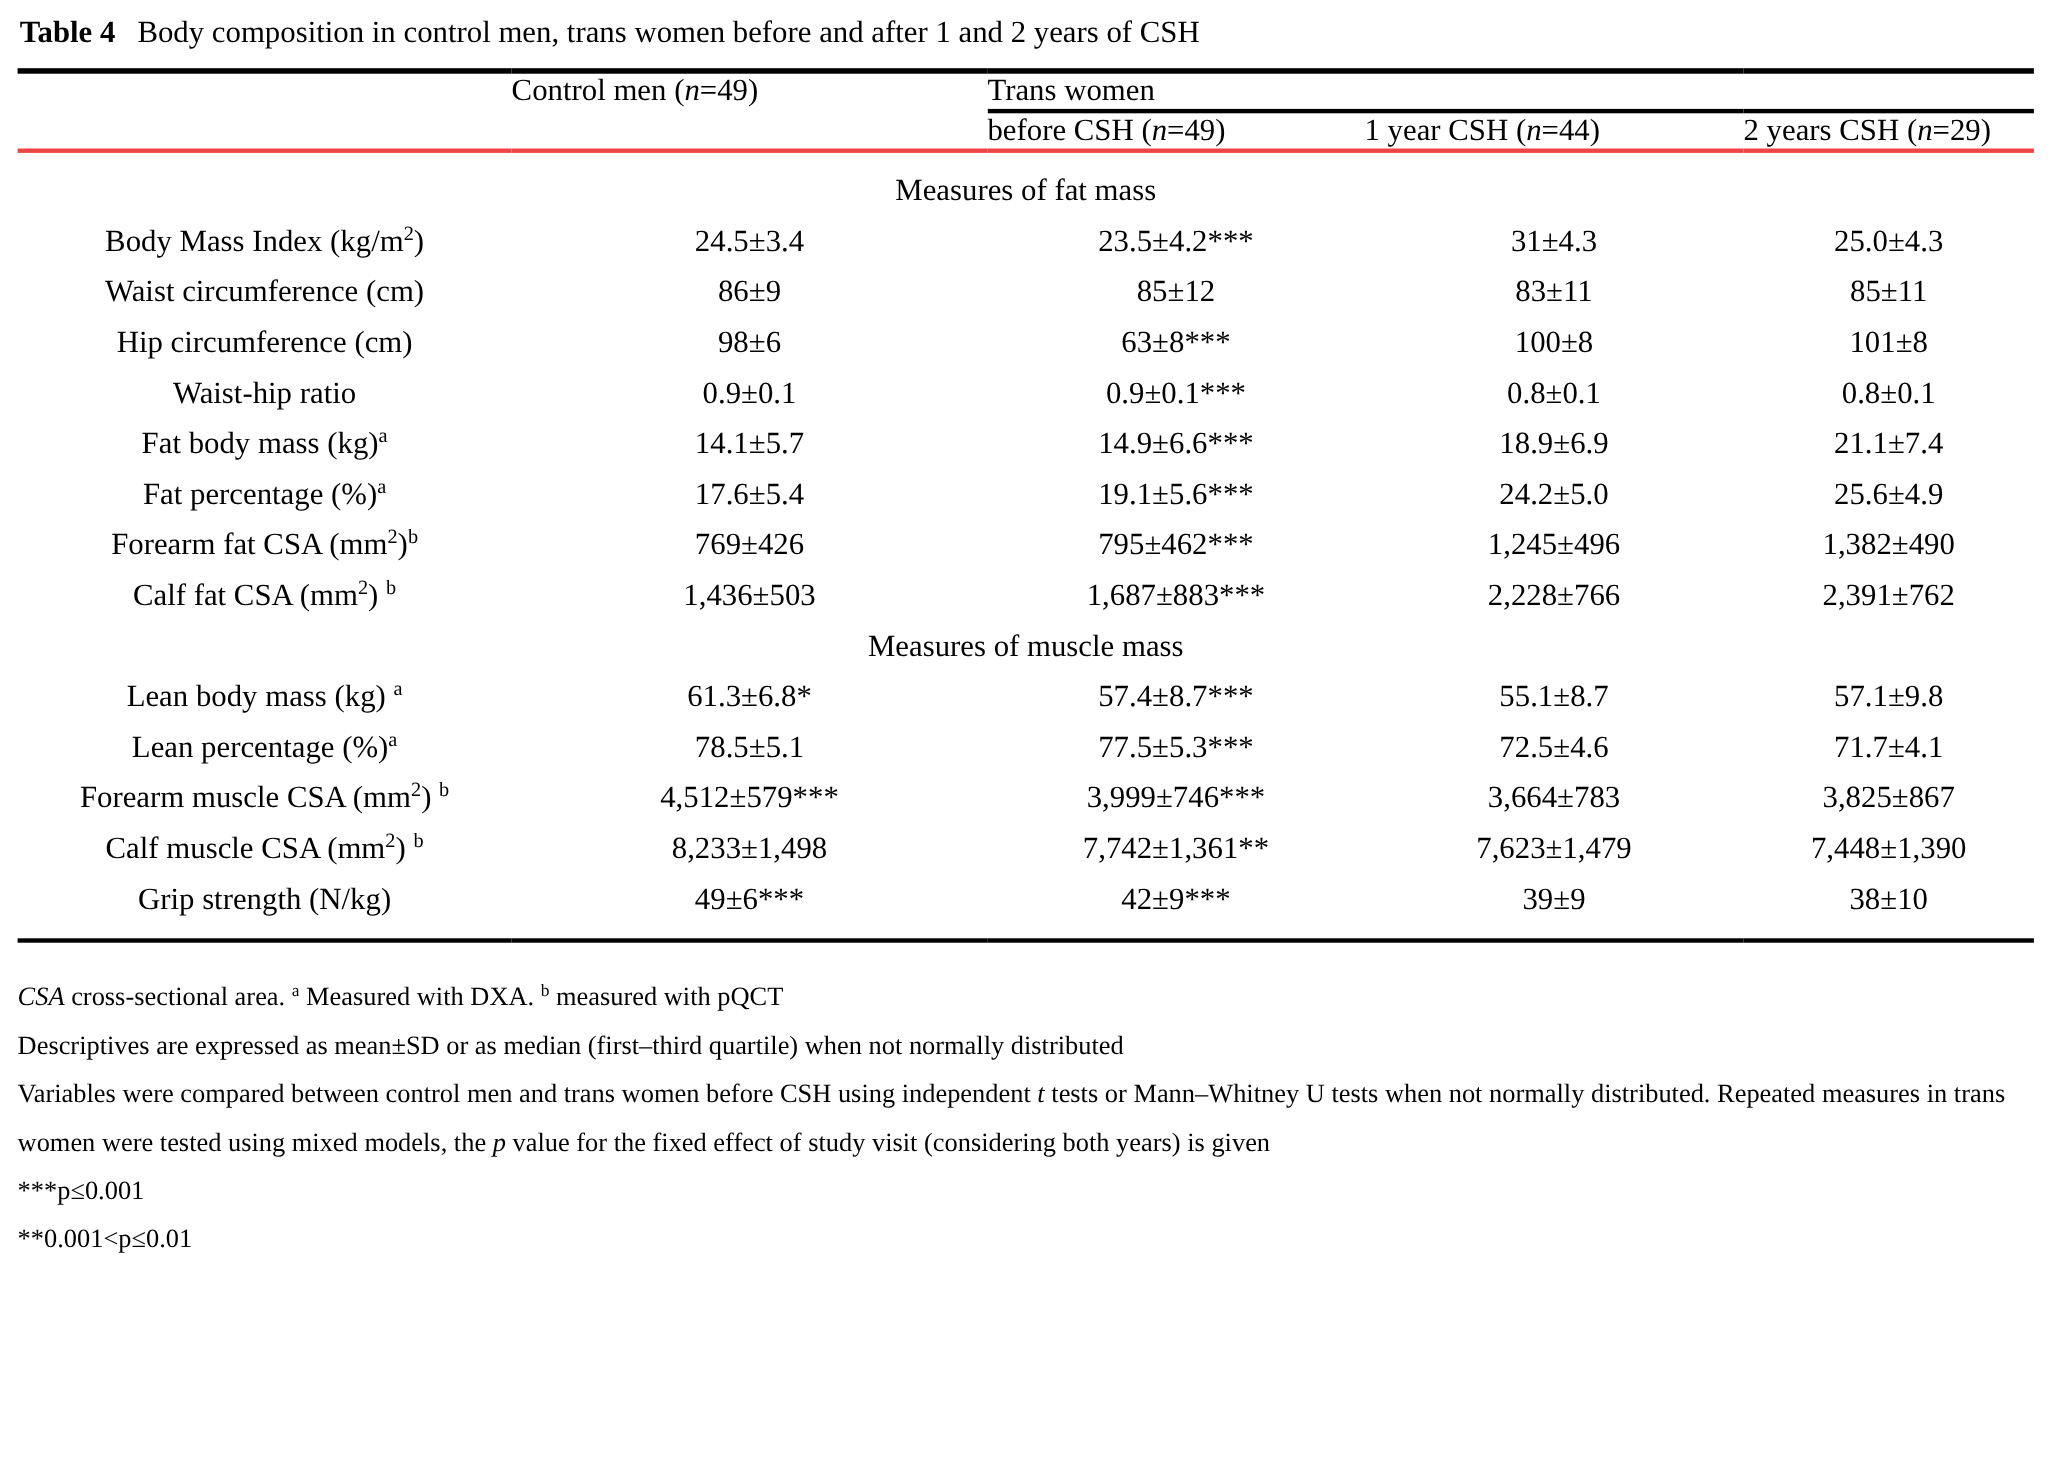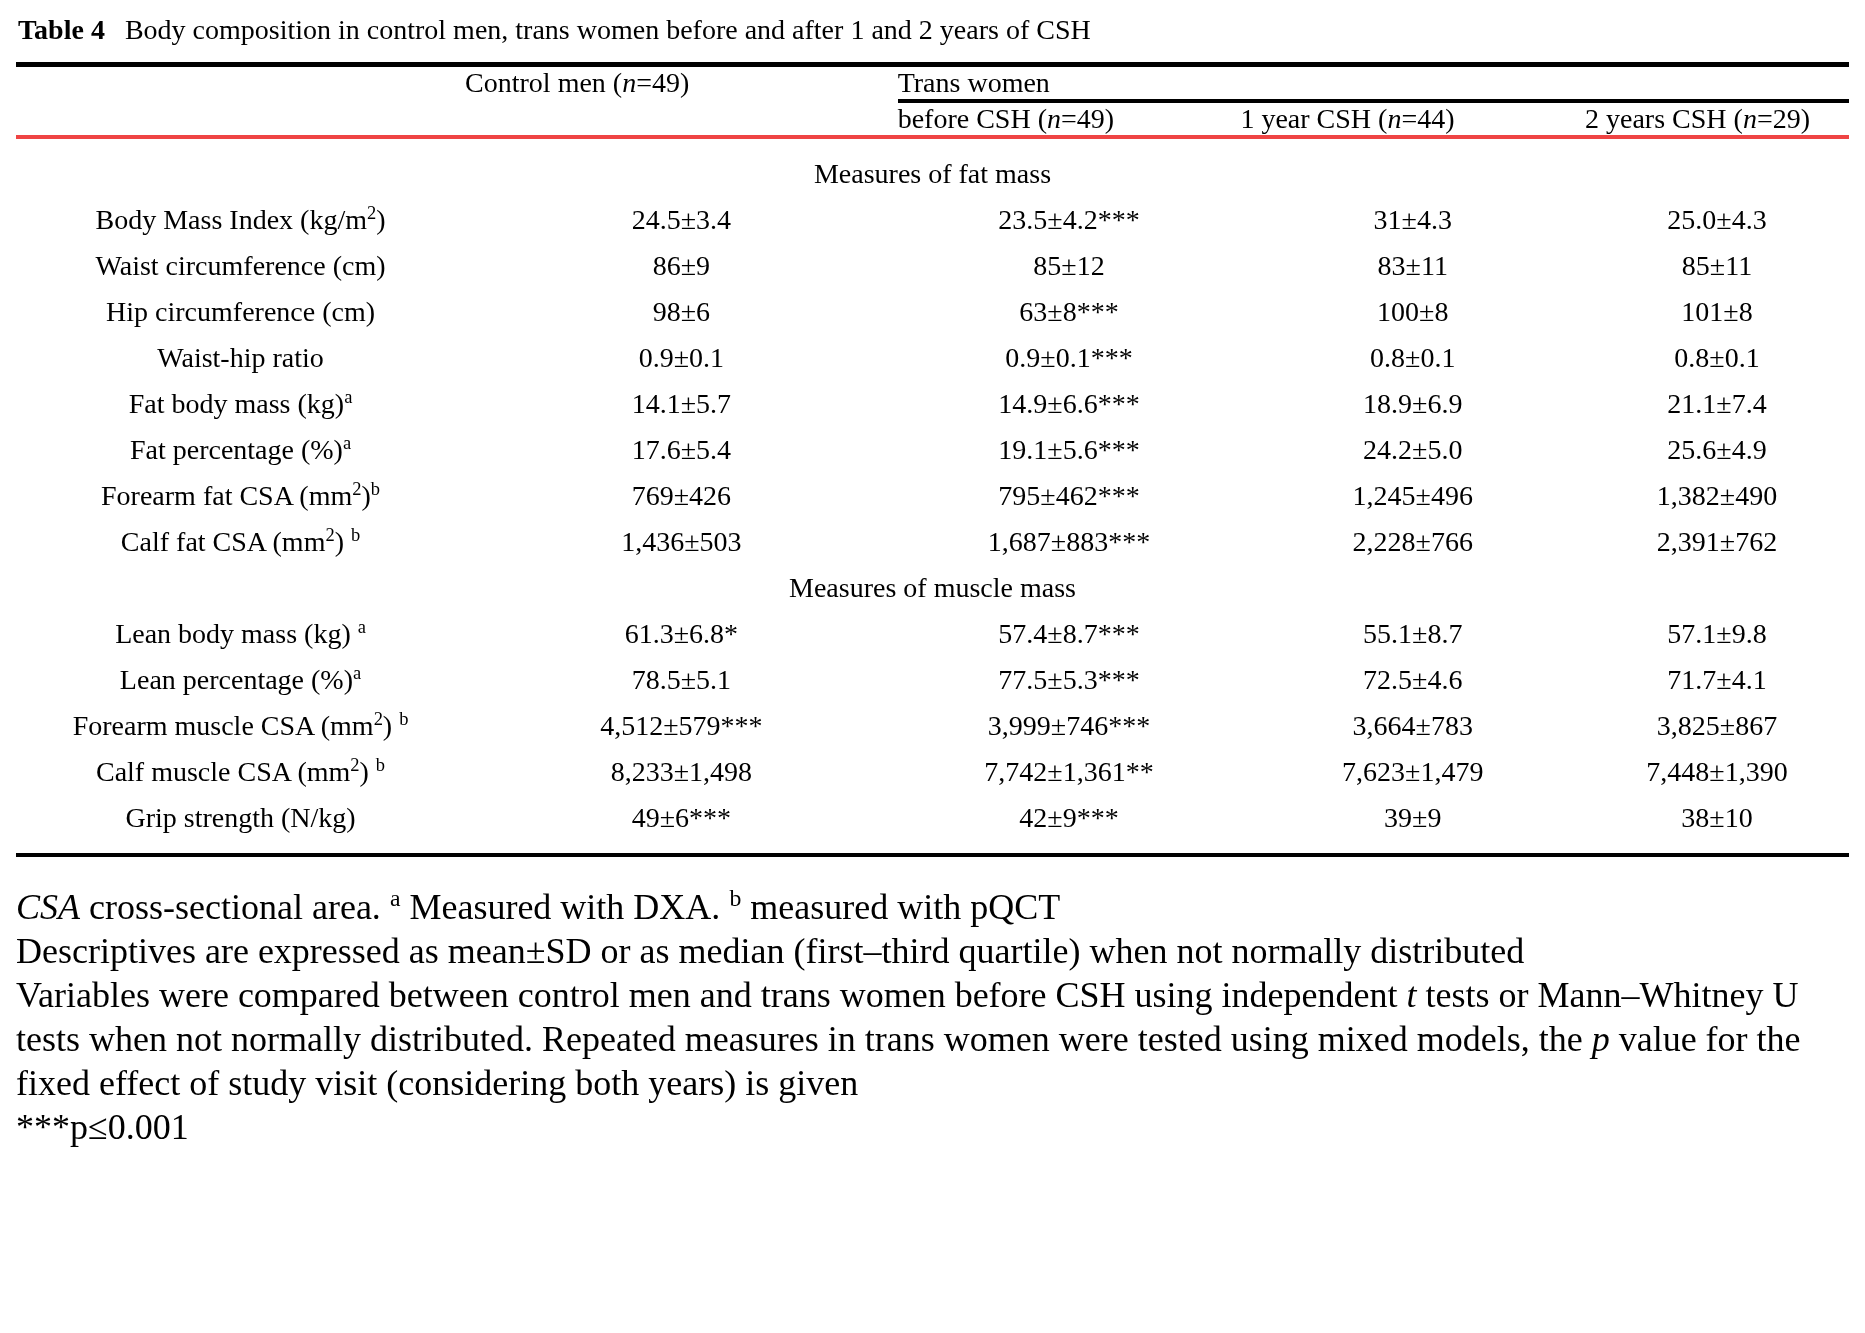--- a/index.html
+++ b/index.html
@@ -79,21 +79,21 @@
   sup {
     font-size: 0.66em;
     line-height: 0;
     vertical-align: baseline;
     position: relative;
     top: -0.55em;
   }
   
   .footnotes {
     margin-top: 28px;
-    font-size: 36px;
+    font-size: 24px;
     line-height: 44px;
   }
   .footnotes p { margin: 0; }
 </style>
 </head>
 <body>
 
 <div class="page">
 
   <div class="caption">
@@ -219,15 +219,16 @@
           <td class="val">38±10</td>
         </tr>
       </tbody>
   </table>
 
   <div class="footnotes">
     <p><i>CSA</i> cross-sectional area. <sup>a</sup> Measured with DXA. <sup>b</sup> measured with pQCT</p>
     <p>Descriptives are expressed as mean±SD or as median (first–third quartile) when not normally distributed</p>
     <p>Variables were compared between control men and trans women before CSH using independent <i>t</i> tests or Mann–Whitney U tests when not normally distributed. Repeated measures in trans women were tested using mixed models, the <i>p</i> value for the fixed effect of study visit (considering both years) is given</p>
     <p>***p≤0.001</p>
+    <p>**0.001&lt;p≤0.01</p>
   </div>
 
 </div>
 
 </body></html>

